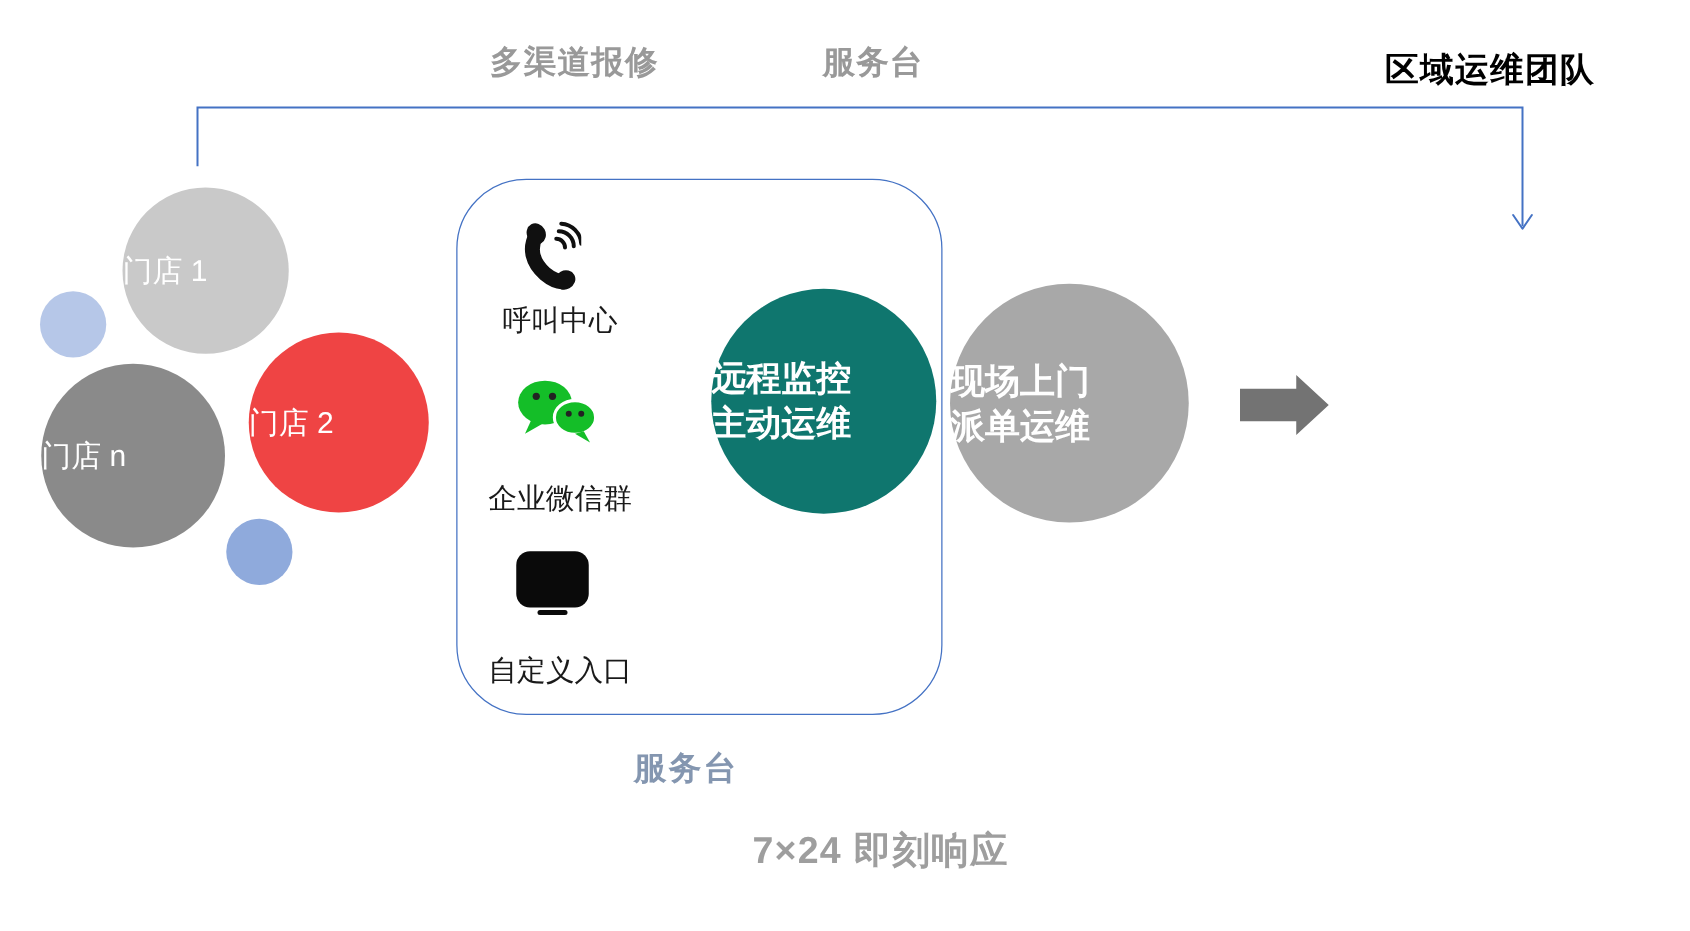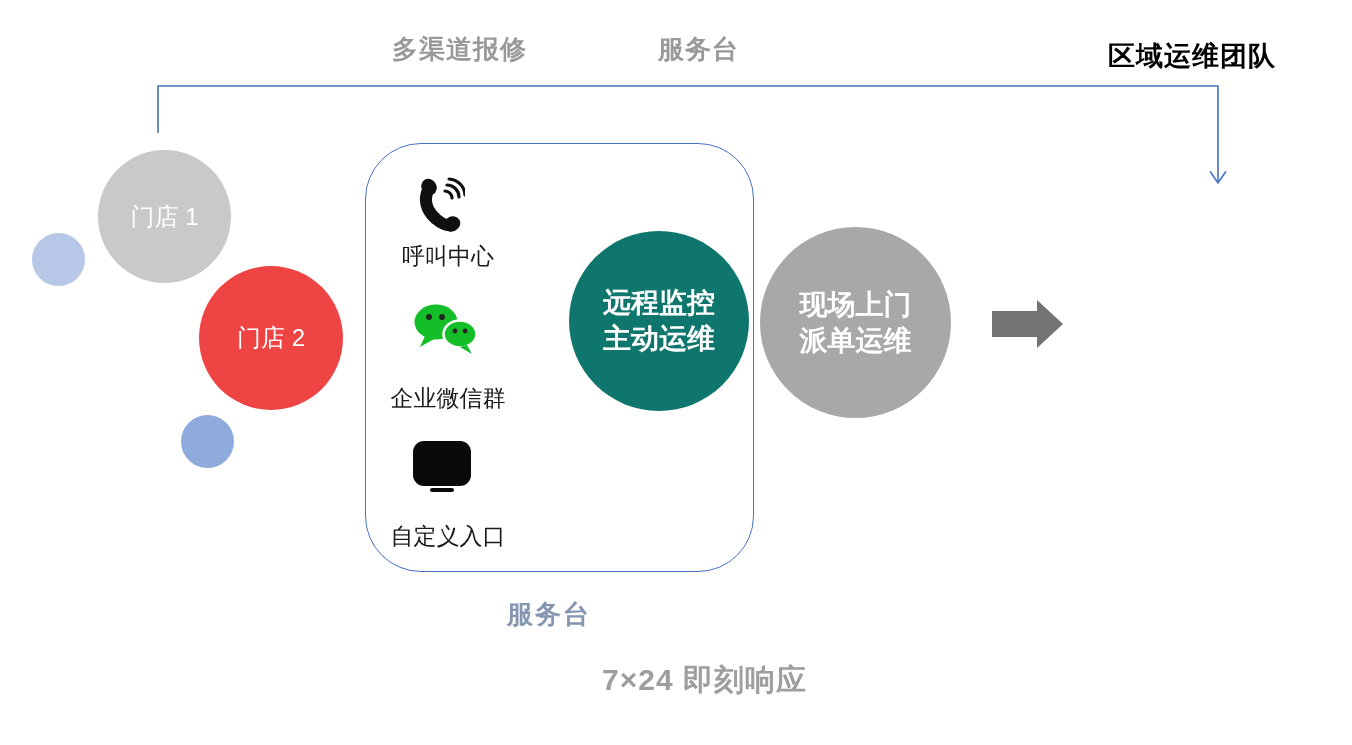--- a/index.html
+++ b/index.html
@@ -13,21 +13,21 @@
   .abs{position:absolute;}
   .lbl{white-space:nowrap;}
 
   
   .lane-label{font-weight:bold;font-size:26px;color:#999999;letter-spacing:1px;}
   .lane-label-dark{font-weight:bold;font-size:27px;color:#000000;letter-spacing:1px;}
 
   
   .circle{
     border-radius:50%;
-    display:flex;align-items:center;justify-content:center;
+    display:flex;align-items:center;
     text-align:center;
   }
   .store-circle{color:#ffffff;font-size:24px;font-weight:400;}
   .proc-circle{color:#ffffff;font-size:28px;font-weight:bold;line-height:1.28;}
 
   .c-store1{background:#c9c9c9;}
   .c-store2{background:#ef4444;}
   .c-storen{background:#8a8a8a;}
   .c-dot-light{background:#b6c7e8;}
   .c-dot-med{background:#8faadc;}
@@ -64,20 +64,23 @@
   <div class="abs lbl lane-label-dark" style="left:1108px;top:38px;">区域运维团队</div>
 
   <div class="abs circle c-dot-light" style="left:32px;top:233px;width:53px;height:53px;"></div>
   <div class="abs circle c-dot-med" style="left:181px;top:415px;width:53px;height:53px;"></div>
 
   <div class="abs circle store-circle c-store1" style="left:98px;top:150px;width:133px;height:133px;">
     <span>门店 1</span>
   </div>
   <div class="abs circle store-circle c-store2" style="left:199px;top:266px;width:144px;height:144px;">
     <span>门店 2</span>
+  </div>
+  <div class="abs circle store-circle c-storen" style="left:33px;top:291px;width:147px;height:147px;">
+    <span>门店 n</span>
   </div>
 
   <div class="abs circle proc-circle c-remote" style="left:569px;top:231px;width:180px;height:180px;">
     <span>
       <span style="display:block;">远程监控</span>
       <span style="display:block;">主动运维</span>
     </span>
   </div>
 
   <div class="abs desk-box"></div>

